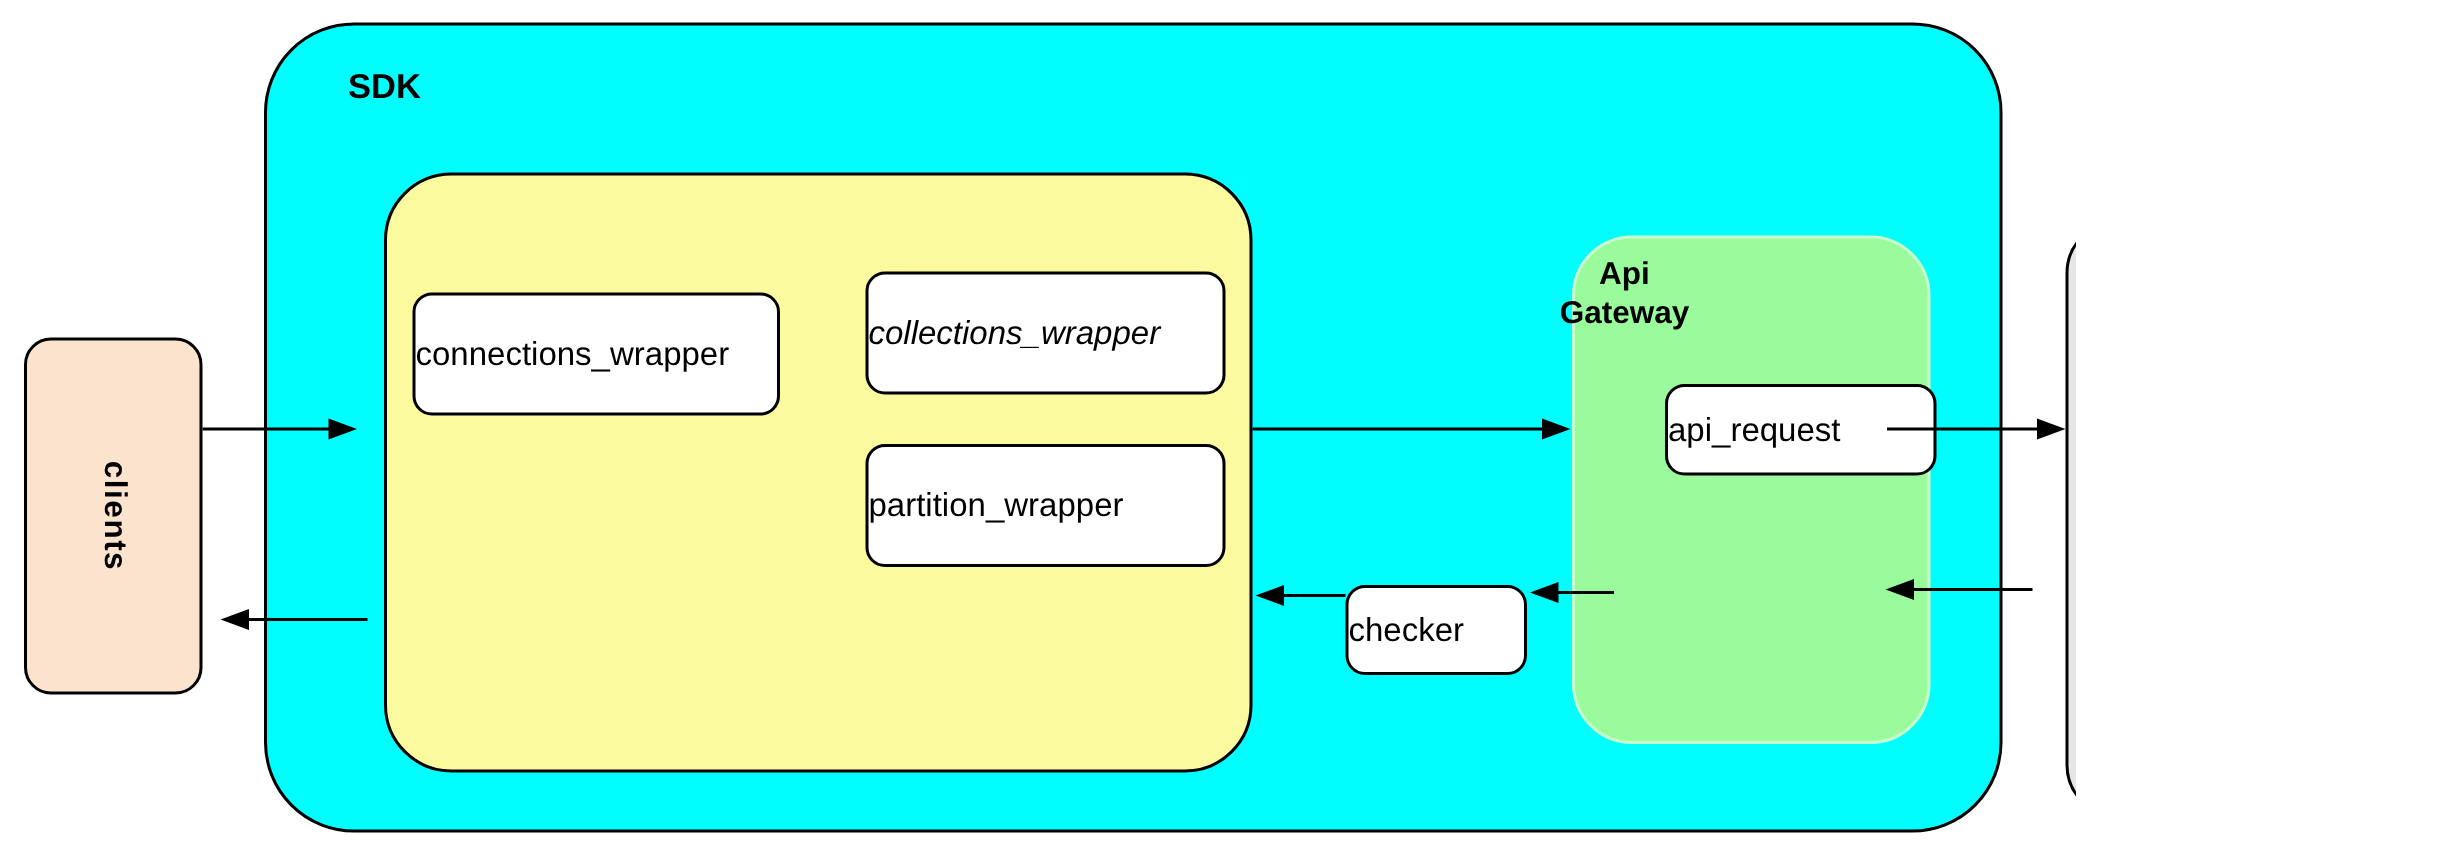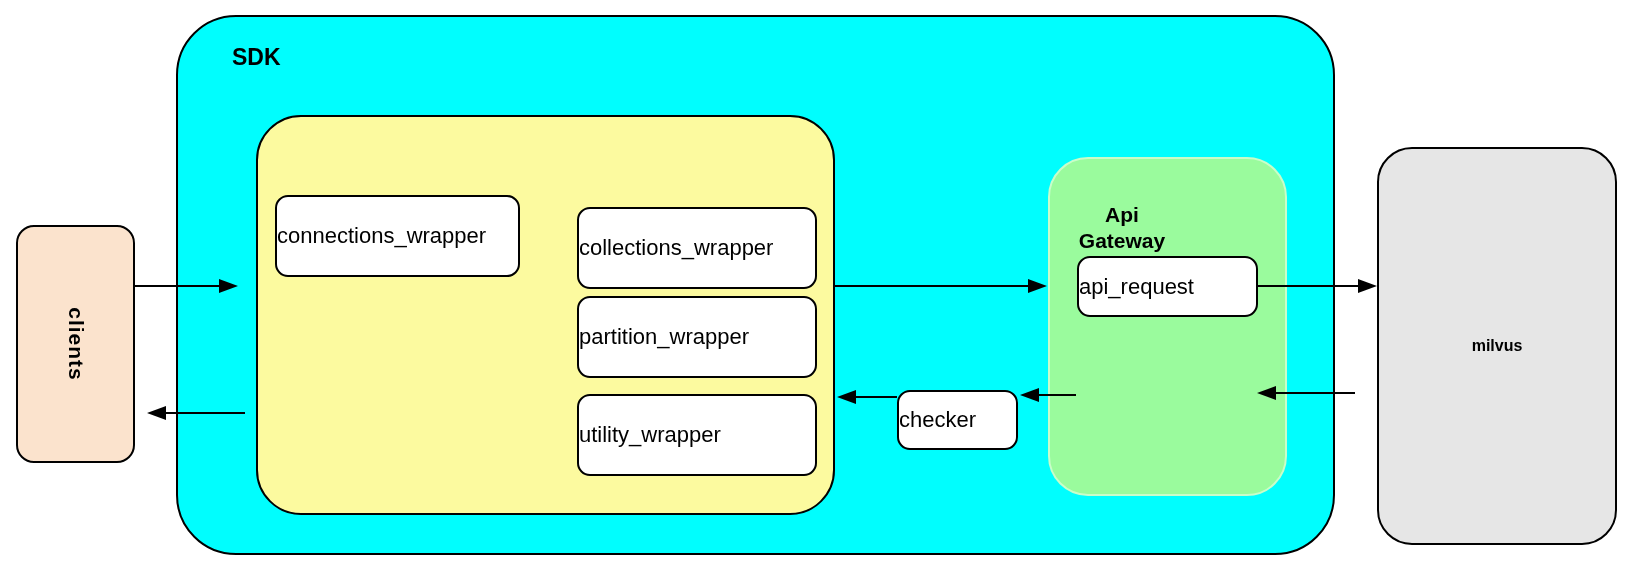--- a/index.html
+++ b/index.html
@@ -1,17 +1,17 @@
 <!DOCTYPE html>
 <html><head>
 <meta charset="utf-8">
 <style>
   html,body { margin:0; padding:0; background:#ffffff; }
   .canvas {
-    position:relative; width:1634px; height:574px; overflow:hidden;
+    position:relative; width:1384px; height:574px; overflow:hidden;
     background:#ffffff; font-family:"Liberation Sans", sans-serif; color:#000;border-radius:27px;
   }
   .box { position:absolute; box-sizing:border-box; }
   .sdk       { left:176px; top:15px;  width:1159px; height:540px; background:#00FEFE; border:2px solid #000; border-radius:60px; }
   .wrapper   { left:256px; top:115px; width:579px;  height:400px; background:#FCFA9F; border:2px solid #000; border-radius:45px; }
   .gateway   { left:1048px;top:157px; width:239px;  height:339px; background:#9AFB9D; border:2px solid #c9fdc9; border-radius:40px; }
   .clients   { left:16px;  top:225px; width:119px;  height:238px; background:#FBE3CD; border:2px solid #000; border-radius:18px;
                display:flex; align-items:center; justify-content:center; }
   .milvus    { left:1377px;top:147px; width:240px;  height:398px; background:#E6E6E6; border:2px solid #000; border-radius:35px;
                display:flex; align-items:center; justify-content:center; }
@@ -32,44 +32,41 @@
 <body>
 
 <div class="canvas">
 
   <div class="box sdk"></div>
   <div class="sdk-label">SDK</div>
 
   <div class="box wrapper"></div>
 
   <div class="box gateway"></div>
-  <div class="biglabel" style="left:1062px; top:170px; width:120px;margin-top:32px;">Api Gateway</div>
+  <div class="biglabel" style="left:1023px; top:170px; width:120px;">Api Gateway</div>
 
   <div class="box clients">
     <span class="clients-label">clients</span>
   </div>
 
   <div class="box milvus">
     <span class="milvus-label">milvus</span>
   </div>
 
   <div class="node" style="left:275px; top:195px; width:245px; height:82px;">
     <span>connections_wrapper</span>
   </div>
-  <div class="node" style="left:577px; top:207px; width:240px; height:82px;">
+  <div class="node" style="left:577px; top:181px; width:240px; height:82px;font-style:italic;">
     <span>collections_wrapper</span>
   </div>
   <div class="node" style="left:577px; top:296px; width:240px; height:82px;">
     <span>partition_wrapper</span>
   </div>
-  <div class="node" style="left:577px; top:394px; width:240px; height:82px;">
-    <span>utility_wrapper</span>
-  </div>
 
-  <div class="node" style="left:1077px; top:256px; width:181px; height:61px;">
+  <div class="node" style="left:1110px; top:256px; width:181px; height:61px;">
     <span>api_request</span>
   </div>
   <div class="node" style="left:897px; top:367px; width:121px; height:60px;margin-top:23px;">
     <span>checker</span>
   </div>
 
   <div>
     <div class="arrow-line" style="left:135px; top:285px; width:85px;"></div>
     <div class="arrow-head right" style="left:219px; top:279px;"></div>
   </div>

